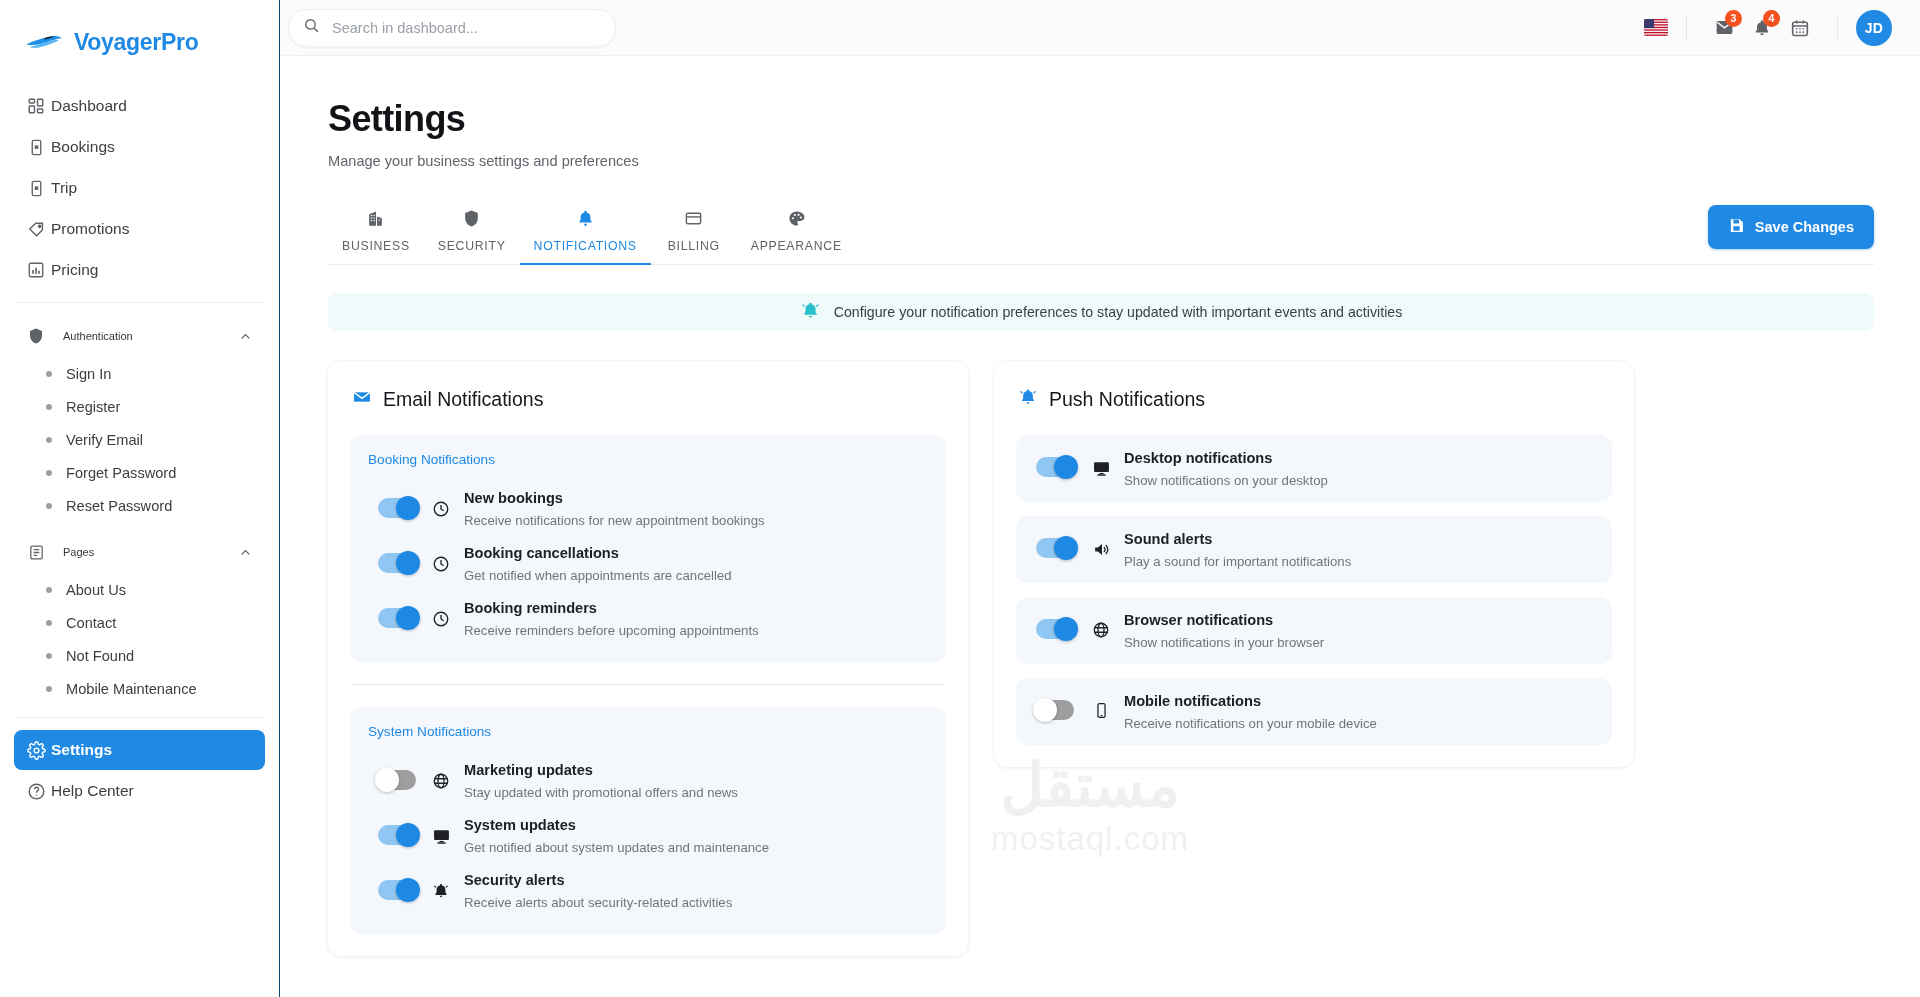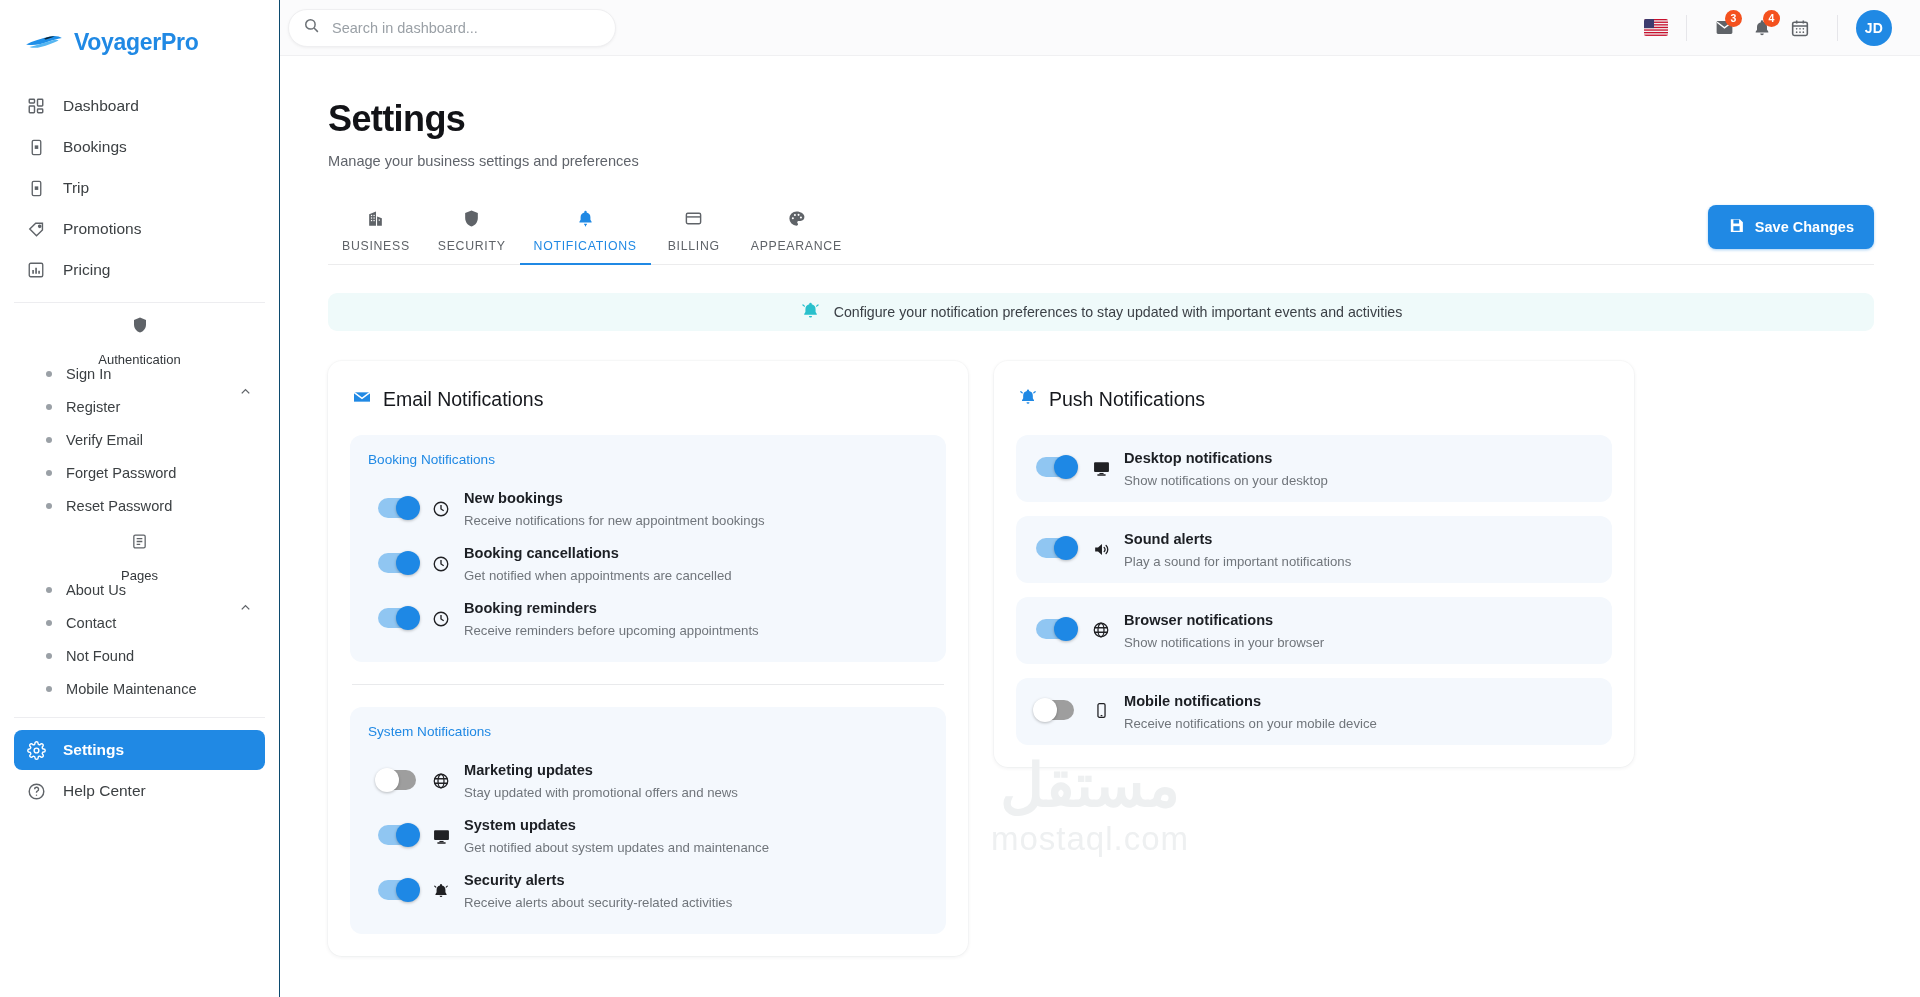--- a/index.html
+++ b/index.html
@@ -24,31 +24,31 @@
     display: flex; align-items: center; gap: 10px;
     padding: 18px 0 0 24px; height: 66px;
   }
   .brand-logo { width: 40px; height: 26px; flex: 0 0 40px; }
   .brand-name {
     font-size: 23px; font-weight: bold; color: #2089e4;
     letter-spacing: -0.3px;
   }
   .nav { padding: 20px 14px 0 14px; }
   .nav-item {
-    display: flex; align-items: center; gap: 17px;
+    display: flex; align-items: center; gap: 5px;
     height: 40px; padding: 0 12px; border-radius: 8px;
     cursor: pointer; color: #3c4043; font-size: 15.5px;
     margin-bottom: 1px;
   }
   .nav-icon { width: 20px; height: 20px; flex: 0 0 20px; display: flex; align-items: center; justify-content: center; color: #5f6368; }
   .nav-sep { height: 1px; background: #ededf0; margin: 12px 14px; }
   .group-head {
     display: flex; align-items: center; gap: 17px;
     height: 42px; padding: 0 12px; border-radius: 8px;
-    cursor: pointer; color: #33373b; font-size: 13px; flex-direction: column;
+    cursor: pointer; color: #33373b; font-size: 11px;
   }
   .group-head .chev { margin-left: auto; color: #5f6368; display:flex; }
   .sub-item {
     display: flex; align-items: center; gap: 14px;
     height: 33px; padding: 0 12px 0 32px; border-radius: 8px;
     cursor: pointer; color: #3c4043; font-size: 14.6px;
   }
   .dot { width: 6px; height: 6px; border-radius: 50%; background: #9aa0a6; flex: 0 0 6px; }
   .nav-item.active {
     background: #2089e4; color: #ffffff; font-weight: bold;

